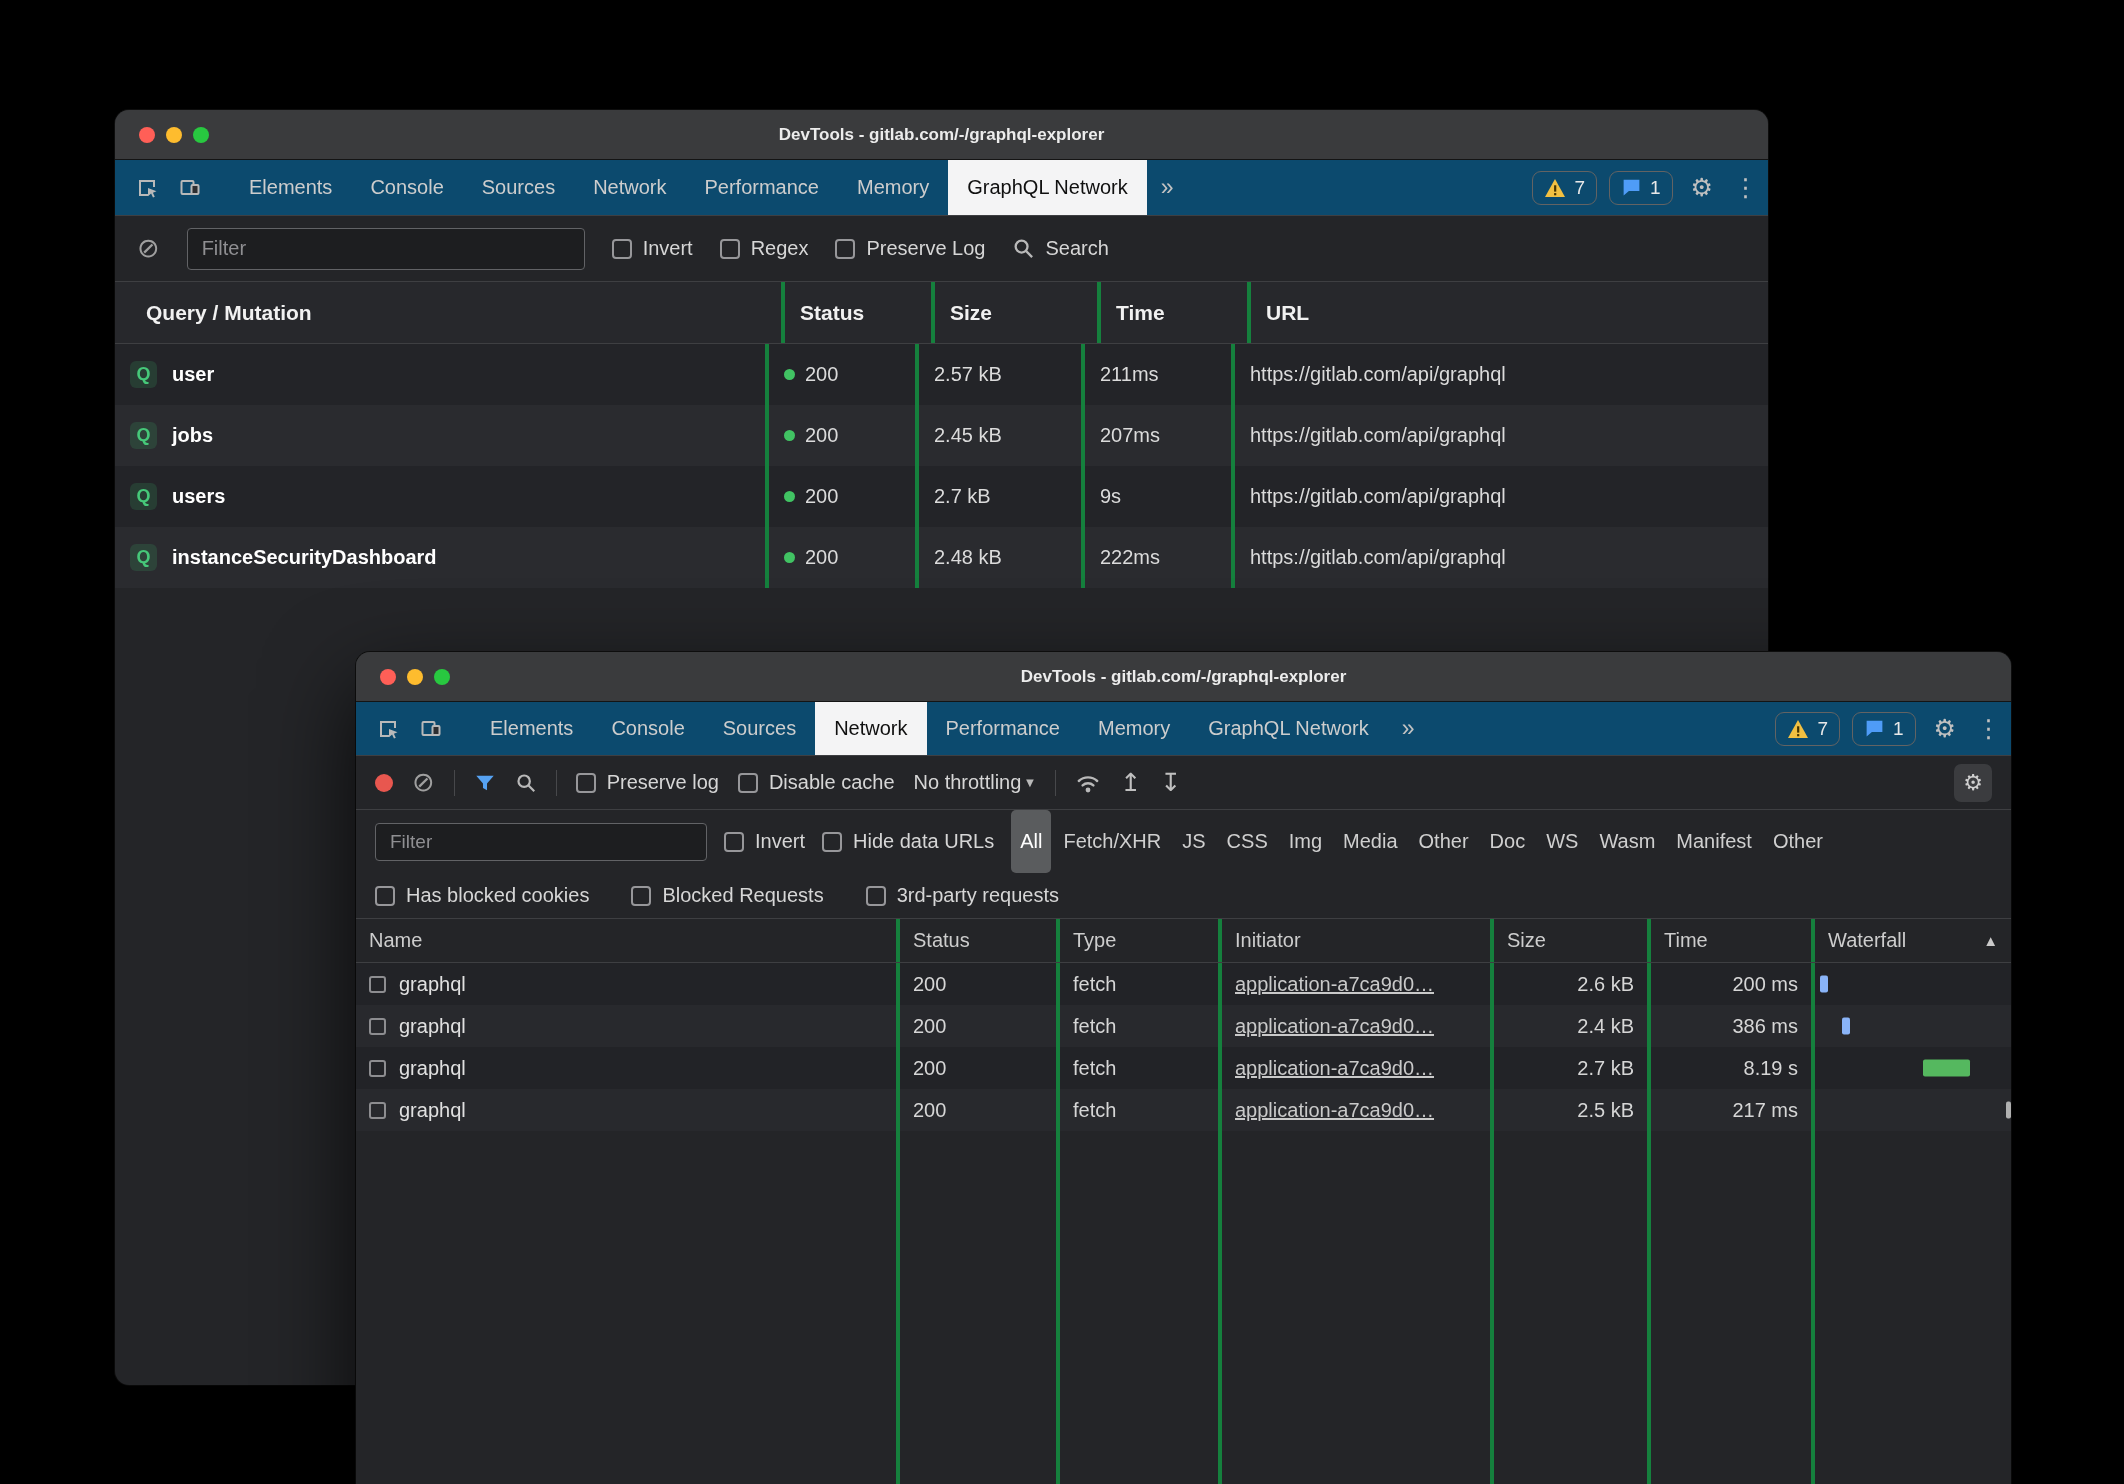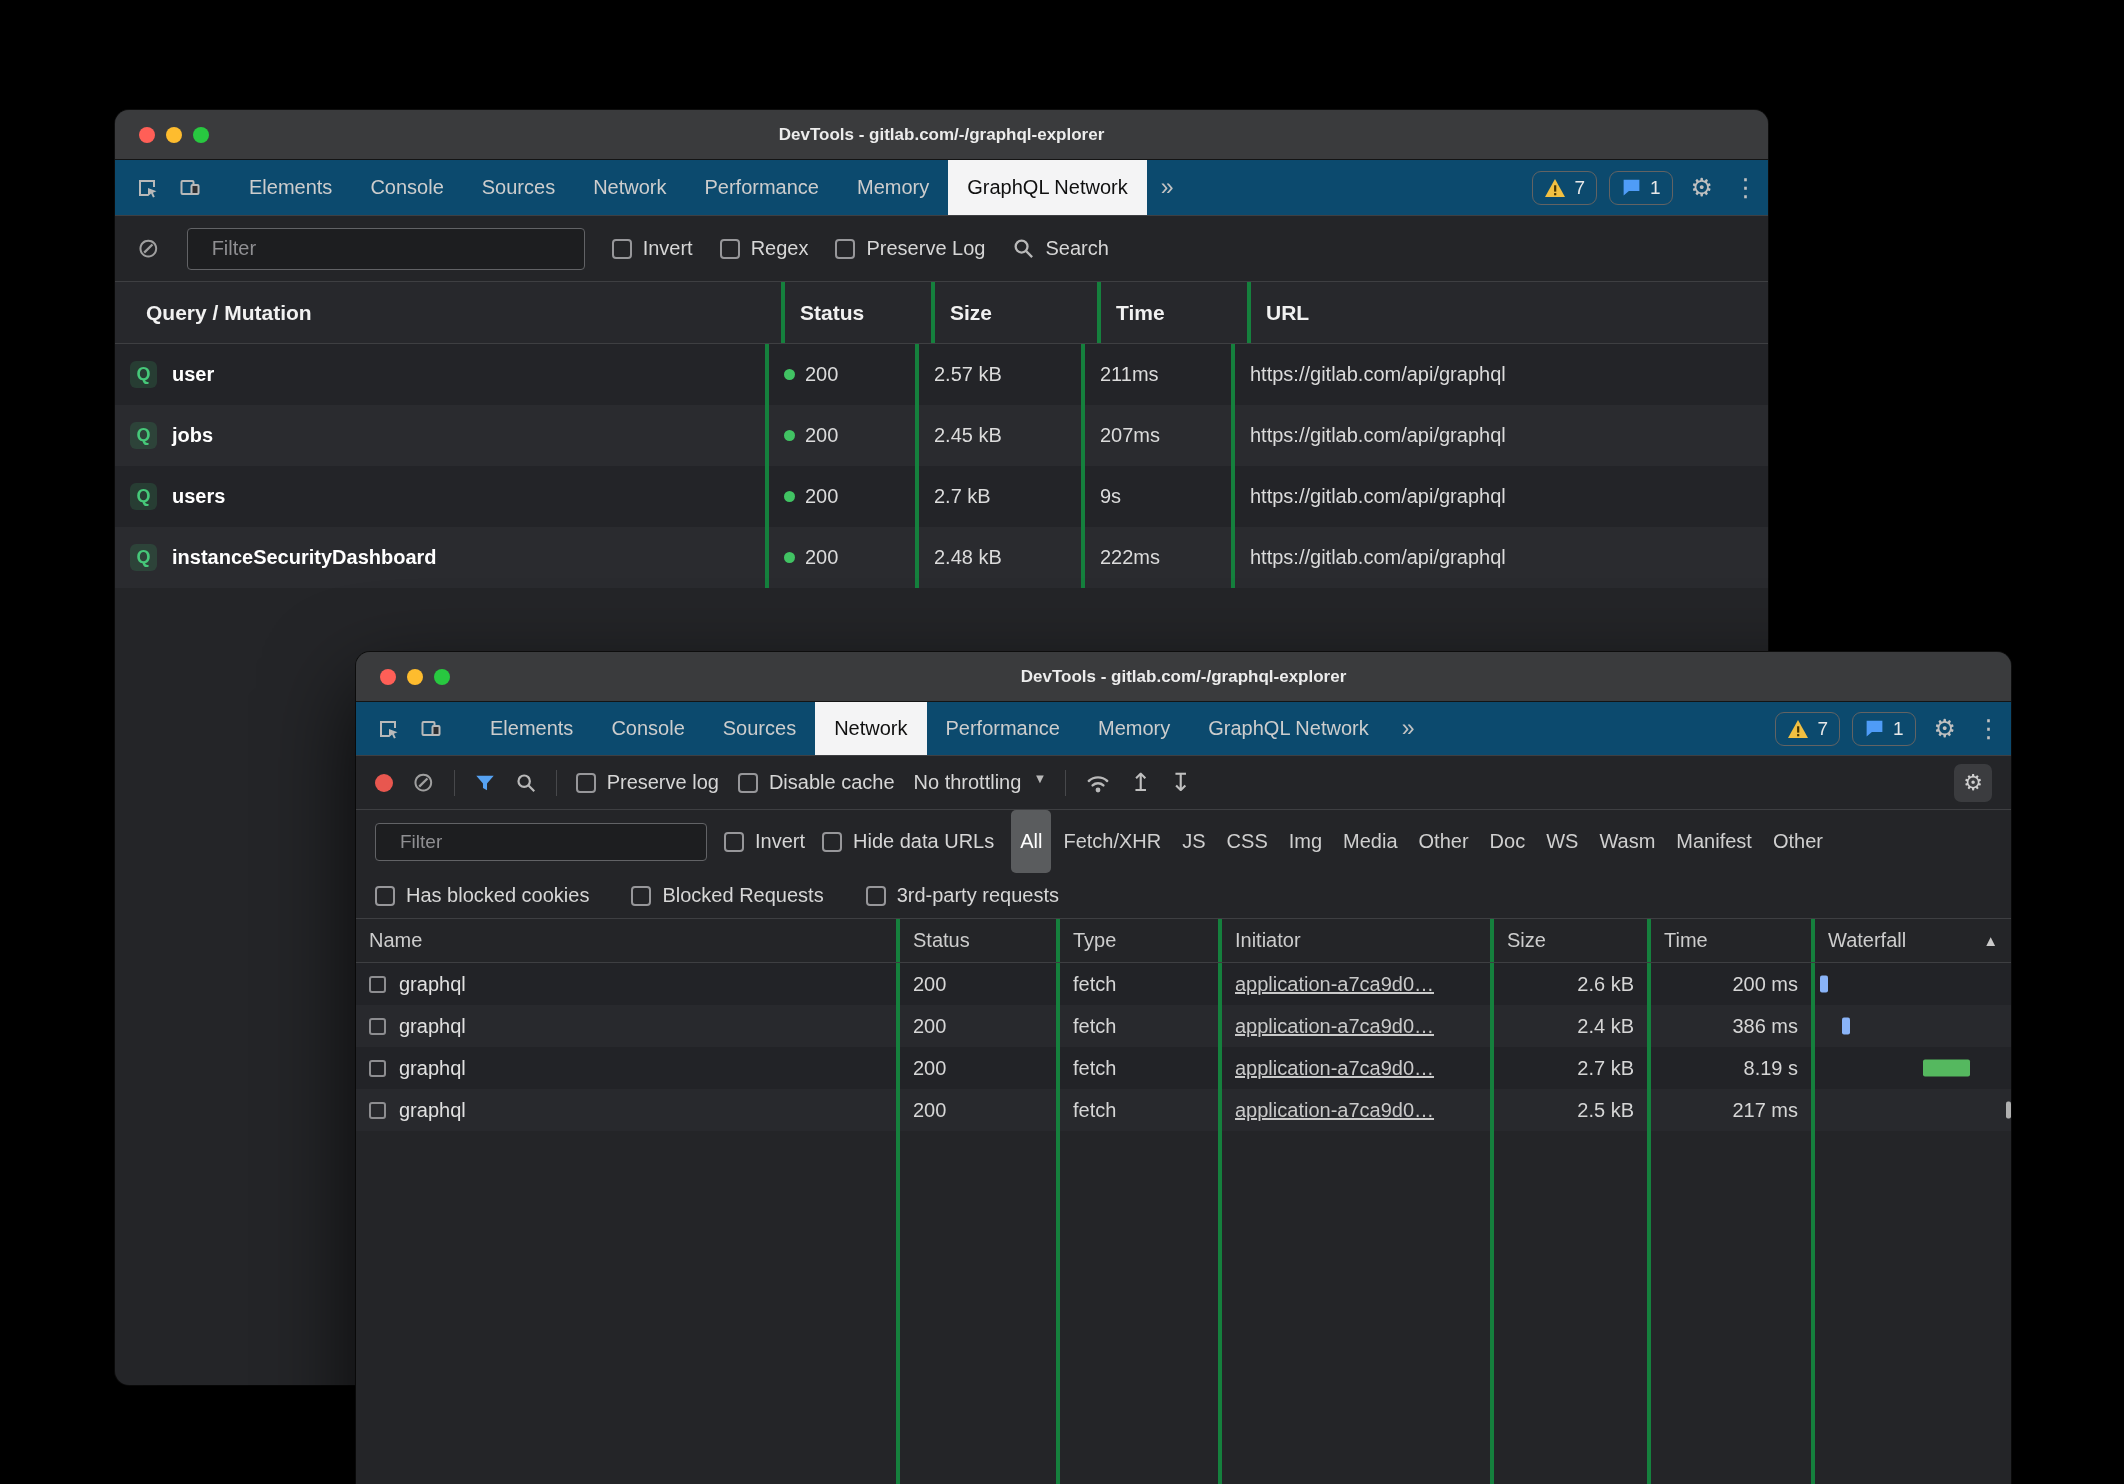--- a/index.html
+++ b/index.html
@@ -25,21 +25,21 @@
   .toolicon{display:flex;align-items:center;justify-content:center;}
   .tab{display:flex;align-items:center;padding:0 19px;font-size:20px;color:#cdcdcd;white-space:nowrap;cursor:default;}
   .tab.selected{background:#f4f4f5;color:#101010;}
   .tab.chevron{font-size:23px;padding:0 14px;color:#c2c2c2;}
   .badges{margin-left:auto;display:flex;align-items:center;gap:12px;padding:0 8px;}
   .badge{display:flex;align-items:center;gap:8px;border:1px solid #636363;border-radius:9px;height:34px;padding:0 11px;font-size:19px;color:#e8e8e8;}
   .glyphbtn{display:flex;align-items:center;justify-content:center;font-size:25px;color:#c0c0c0;padding:0 10px;}
 
   .gql-filterbar{flex:0 0 66px;display:flex;align-items:center;gap:27px;padding:0 22px;border-bottom:1px solid #3e3f42;}
   .icon-block{font-size:27px;color:#9f9f9f;line-height:1;}
-  .text-input{background:#1d1e20;border:1px solid #626366;border-radius:4px;color:#e3e3e3;font-size:20px;padding:0 24px;outline:none;font-family:inherit;}
+  .text-input{background:#1d1e20;border:1px solid #626366;border-radius:4px;color:#e3e3e3;font-size:20px;padding:0 14px;outline:none;font-family:inherit;}
   .text-input::placeholder{color:#8f8f92;}
   .gql-filterbar .text-input{width:398px;height:42px;}
   .check{display:flex;align-items:center;gap:11px;font-size:20px;color:#d6d6d6;white-space:nowrap;cursor:default;}
   .box{width:20px;height:20px;border:2px solid #97979a;border-radius:4px;background:transparent;flex:0 0 auto;}
   .searchbtn{display:flex;align-items:center;gap:10px;font-size:20px;color:#d6d6d6;}
 
   .gql-grid{display:grid;grid-template-columns:650px 150px 166px 150px 1fr;}
   .cell{display:flex;align-items:center;padding:0 15px;overflow:hidden;white-space:nowrap;}
   .cell.sep{border-left:4px solid #15803d;}
   .gql-head{flex:0 0 62px;background:#27282c;border-bottom:1px solid #3e3f42;}
@@ -47,21 +47,21 @@
   .gql-row{height:61px;font-size:20px;color:#dbdbdb;}
   .gql-row:nth-child(odd){background:#232428;}
   .gql-row:nth-child(even){background:#2a2b2f;}
   .qbadge{width:27px;height:27px;border-radius:6px;background:rgba(64,190,112,.16);color:#46c879;font-weight:bold;font-size:18px;display:flex;align-items:center;justify-content:center;margin-right:15px;flex:0 0 auto;}
   .rowname{font-weight:bold;color:#ffffff;}
   .dot{width:11px;height:11px;border-radius:50%;background:#41c363;margin-right:10px;flex:0 0 auto;}
 
   .net-toolbar{flex:0 0 54px;display:flex;align-items:center;gap:19px;padding:0 19px;border-bottom:1px solid #3e3f42;}
   .rec{width:18px;height:18px;border-radius:50%;background:#e8574f;flex:0 0 auto;}
   .vdiv{width:1px;height:26px;background:#47484b;flex:0 0 auto;}
-  .ddl{display:flex;align-items:flex-start;gap:12px;font-size:20px;color:#d6d6d6;}
+  .ddl{display:flex;align-items:center;gap:2px;font-size:20px;color:#d6d6d6;}
   .caret{font-size:13px;color:#b9b9b9;}
   .geartile{margin-left:auto;width:38px;height:38px;border-radius:7px;background:#3b3c3f;display:flex;align-items:center;justify-content:center;font-size:22px;color:#cfcfcf;}
 
   .net-filterrow{flex:0 0 50px;display:flex;align-items:center;gap:17px;padding:0 19px;}
   .net-filterrow .text-input{width:332px;height:38px;font-size:19px;}
   .pills{display:flex;align-items:center;gap:3px;}
   .pill{font-size:20px;color:#cfcfcf;padding:20px 9px;border-radius:5px;white-space:nowrap;}
   .pill.selected{background:#5a5c5e;color:#fff;}
   .net-optionrow{flex:0 0 46px;display:flex;align-items:center;gap:42px;padding:0 19px;border-bottom:1px solid #3e3f42;}
 

